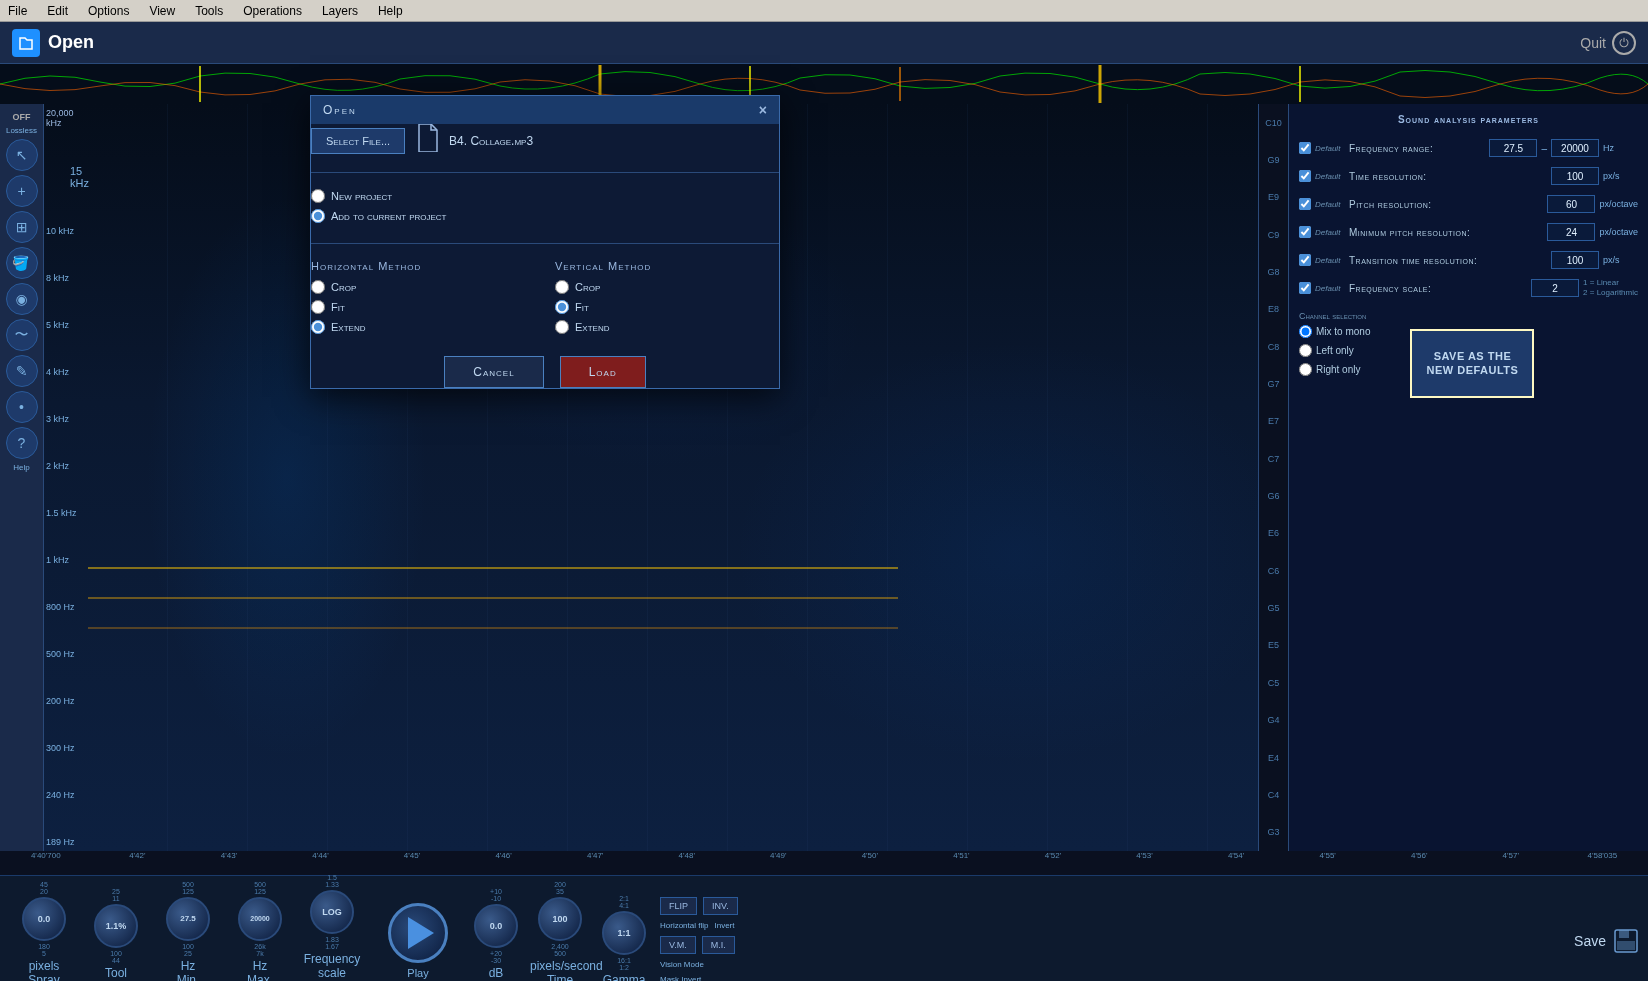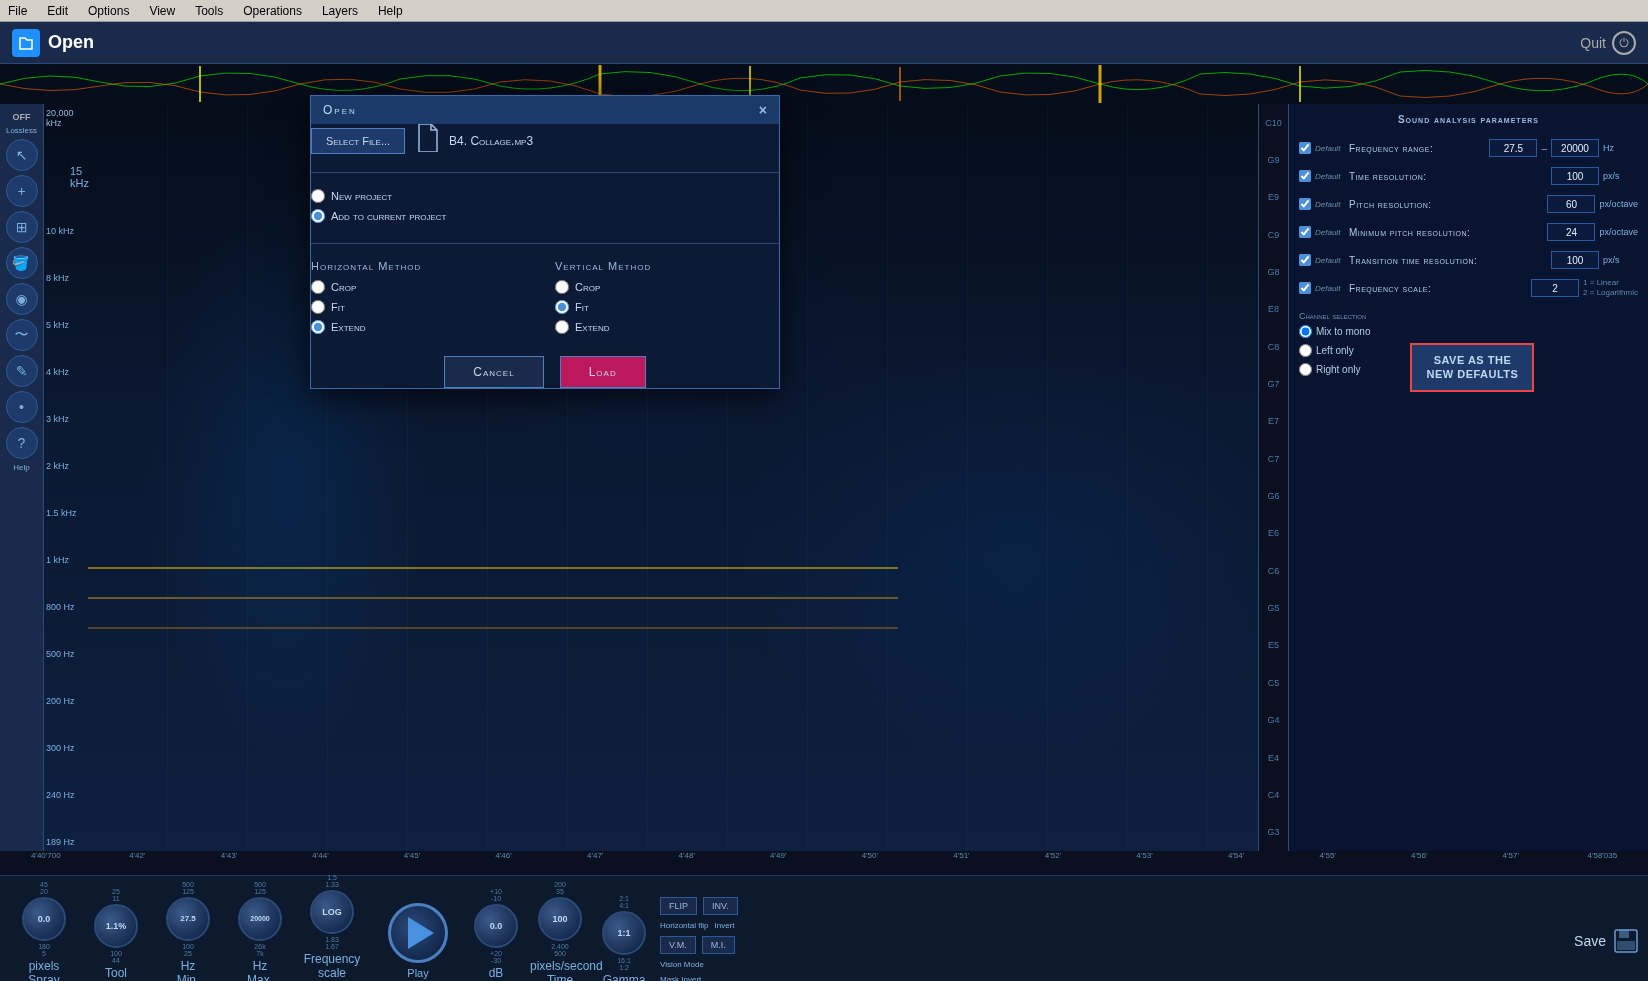--- a/index.html
+++ b/index.html
@@ -221,30 +221,30 @@
       align-items: center;
       gap: 4px;
       font-size: 10px;
       color: #b0cce0;
       margin-bottom: 2px;
     }
 
     
     #save-defaults-btn {
       background: #1e3a6a;
-      border: 2px solid #ef4444;
+      border: 2px solid #fef9c3;
       color: #c0d8f0;
       font-size: 11px;
       font-weight: bold;
-      padding: 8px 14px;
+      padding: 18px 14px;
       cursor: pointer;
       text-align: center;
       letter-spacing: 0.5px;
       text-transform: uppercase;
-      margin-top: 18px;
+      margin-top: 4px;
       line-height: 1.3;
     }
 
     
     #note-labels {
       width: 30px;
       height: 100%;
       background: #0a1020;
       display: flex;
       flex-direction: column;
@@ -478,21 +478,21 @@
       background: #1a2a4a;
       border: 1px solid #4a80c0;
       color: #c0d8f0;
       font-size: 12px;
       font-variant: small-caps;
       padding: 8px 28px;
       cursor: pointer;
       letter-spacing: 1px;
     }
     #load-btn {
-      background: #be185d;
+      background: #7f1d1d;
       border: 1px solid #4a80c0;
       color: #c0d8f0;
       font-size: 12px;
       font-variant: small-caps;
       padding: 8px 28px;
       cursor: pointer;
       letter-spacing: 1px;
     }
 
     

